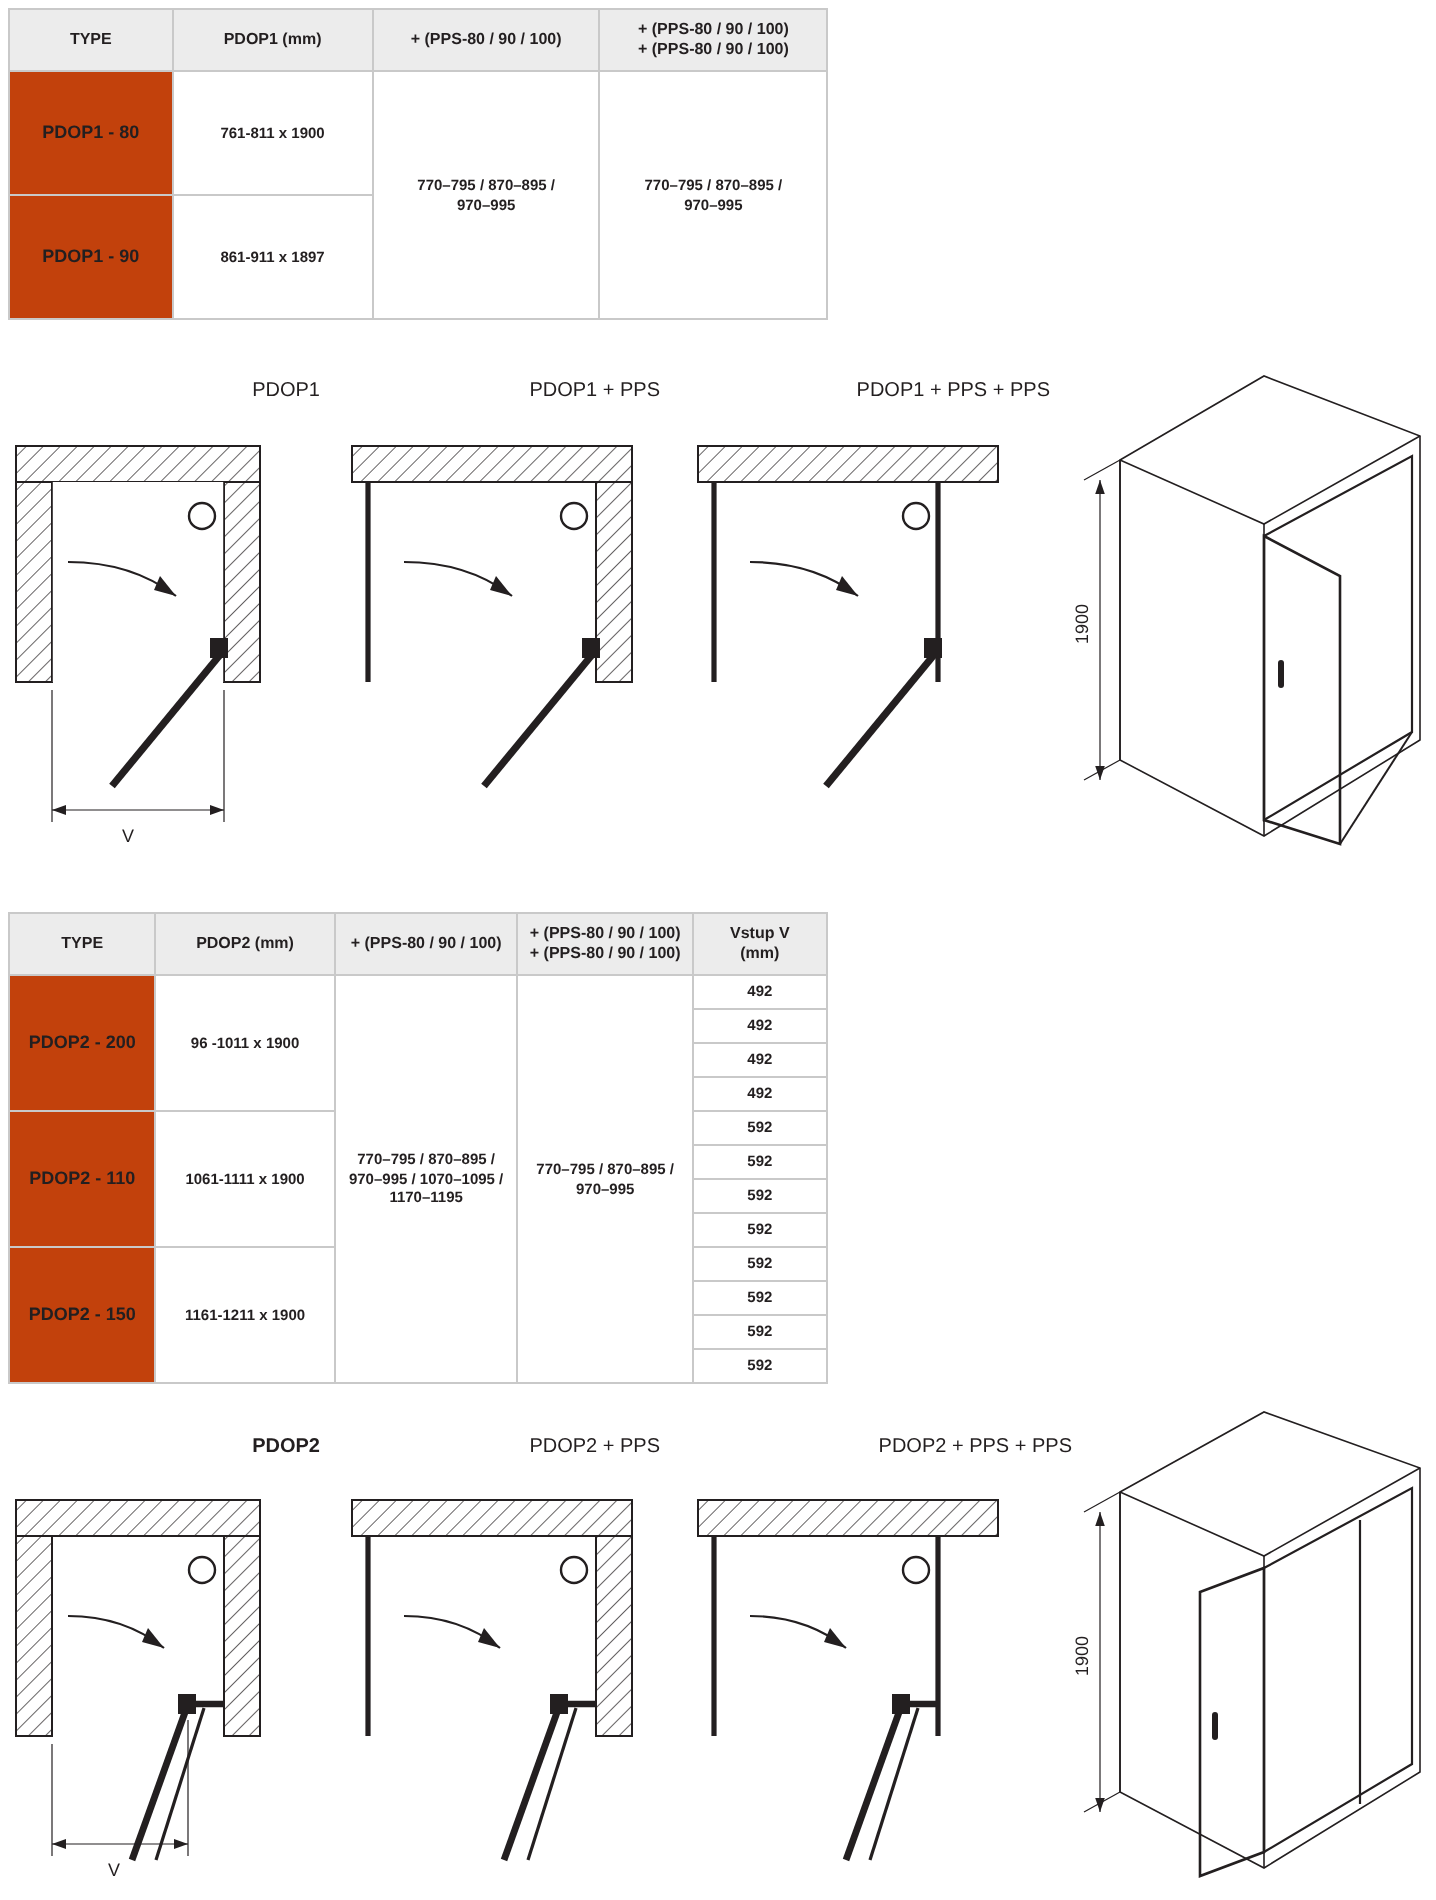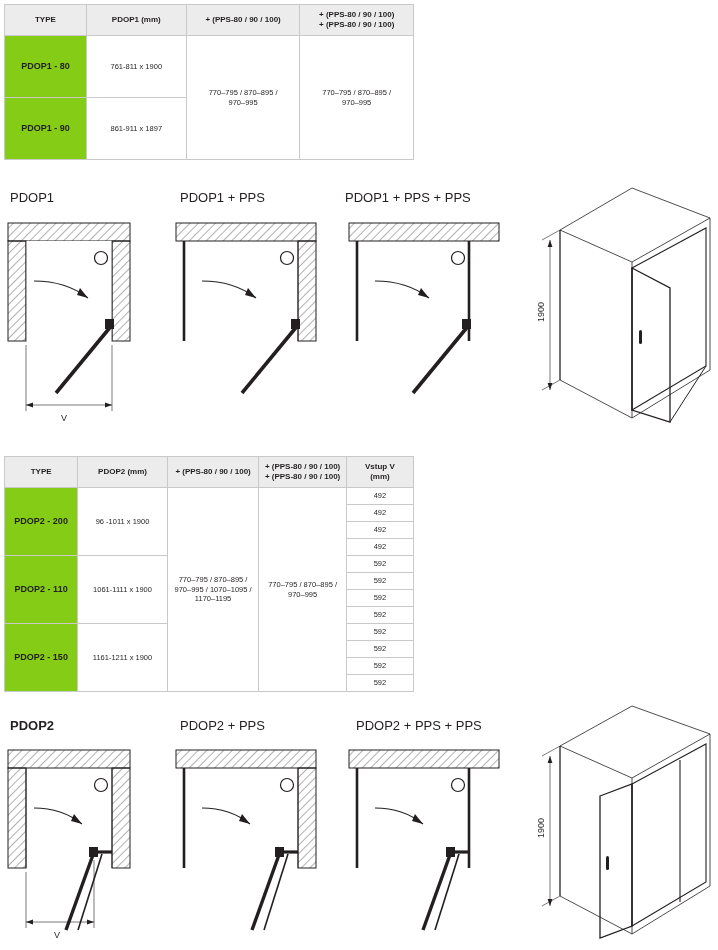--- a/index.html
+++ b/index.html
@@ -17,45 +17,45 @@
   table.spec{
     border-collapse:collapse;
     position:absolute;
     font-size:8px;
     color:#231f20;
   }
   table.spec td, table.spec th{
     border:1px solid #c9c9c9;
     text-align:center;
     vertical-align:middle;
-    font-weight:normal;
+    font-weight:bold;
     padding:2px 3px;
     line-height:1.25;
   }
   table.spec th{
     background:#ececec;
     font-weight:bold;
     font-size:8px;
     height:26px;
   }
   table.spec td.typecell{
-    background:#84cc16;
+    background:#c2410c;
     font-weight:bold;
     font-size:9px;
   }
   table.spec td.vsmall{font-size:7.5px;}
   .tbl1{left:4px;top:4px;width:410px;}
   .tbl2{left:4px;top:456px;width:410px;}
 
   
   .cap{
     position:absolute;
-    font-size:13px;
+    font-size:10px;
     color:#231f20;
-    text-align:left;
+    text-align:right;
     white-space:nowrap;
   }
 
   
   .plan{position:absolute;}
   .plan svg{display:block;}
 
   
   .view3d{position:absolute;}
   .view3d svg{display:block;}

